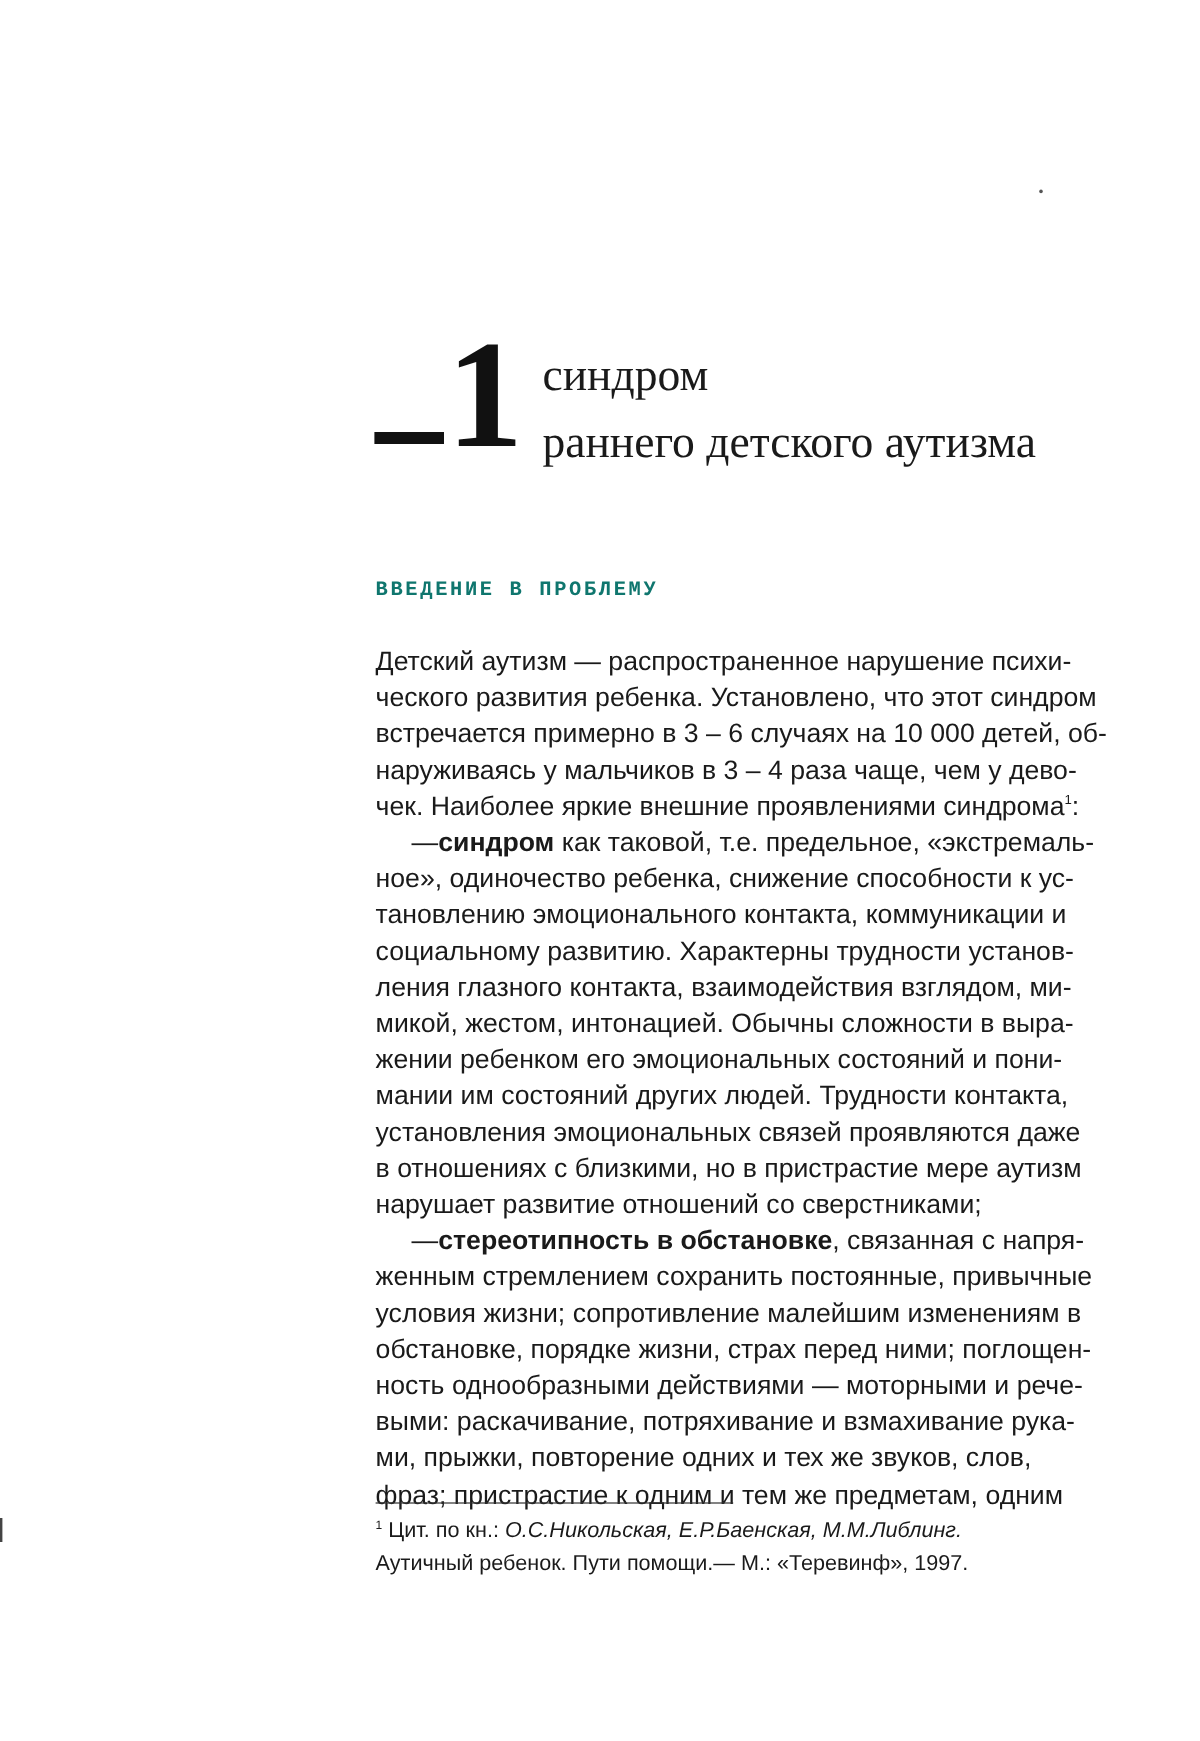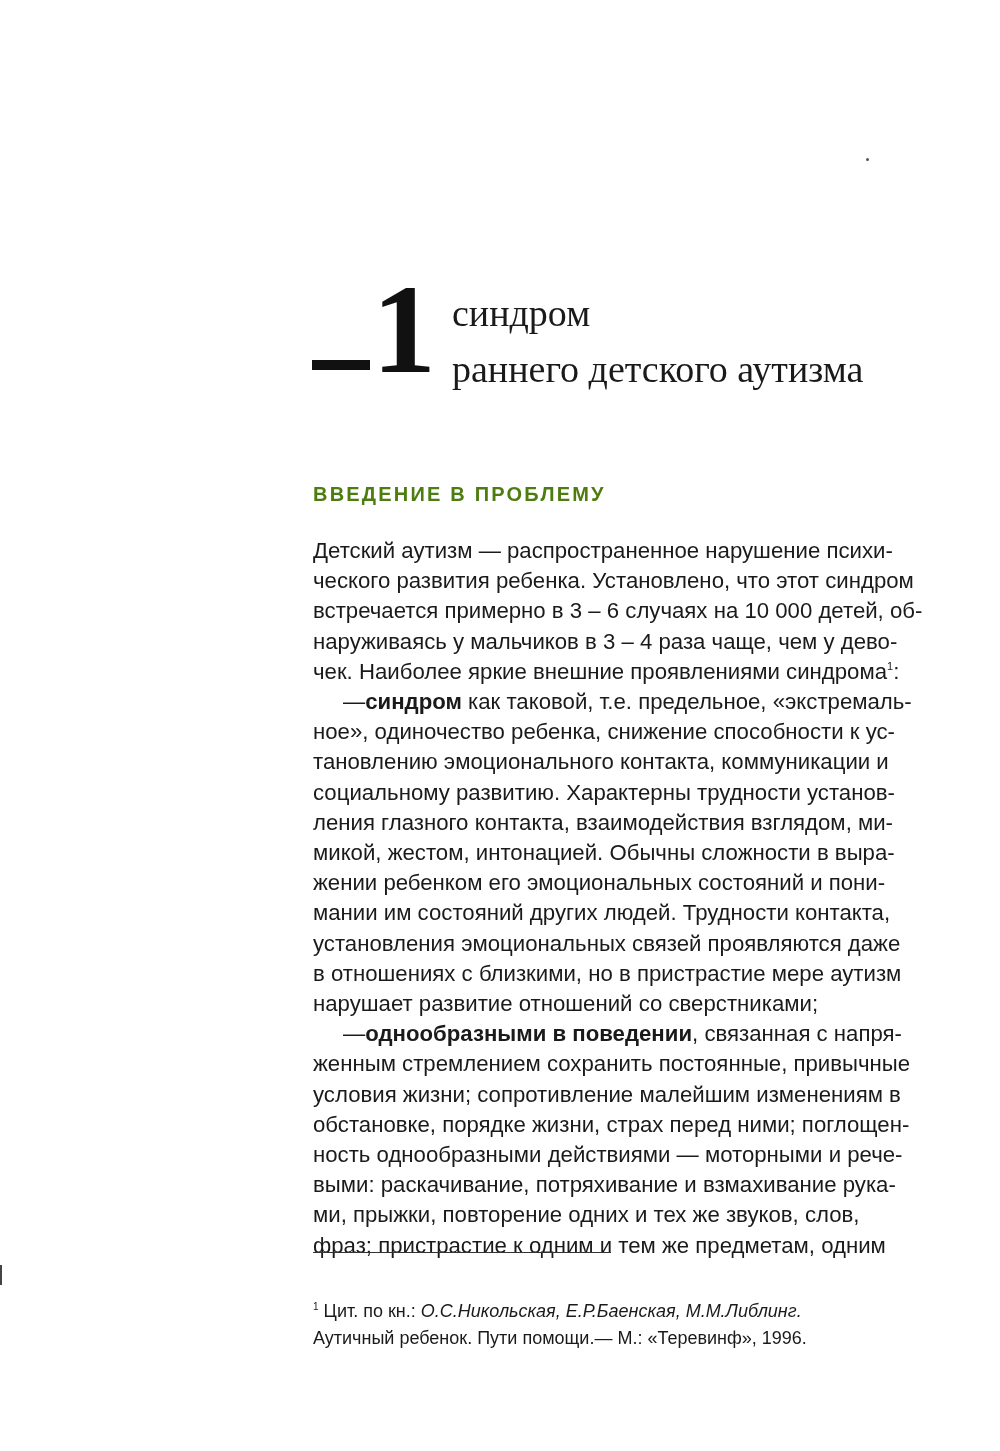--- a/index.html
+++ b/index.html
@@ -49,25 +49,25 @@
       font-family: "Liberation Serif", serif;
       font-size: 38px;
       line-height: 56px;
       color: #1a1a1a;
     }
     .chapter-title div { white-space: nowrap; }
     .section-heading {
       position: absolute;
       left: 313px;
       top: 483px;
-      font-family: Liberation Sans, sans-serif;
+      font-family: Liberation Mono, monospace;
       font-weight: bold;
-      font-size: 20px;
+      font-size: 17px;
       letter-spacing: 2.2px;
-      color: #4d7c0f;
+      color: #0f766e;
     }
     .body-text {
       position: absolute;
       left: 313px;
       top: 536px;
       width: 640px;
       font-family: "Liberation Sans", sans-serif;
       font-size: 22.2px;
       line-height: 30.2px;
       color: #1a1a1a;
@@ -86,21 +86,20 @@
     }
     .footnote {
       position: absolute;
       left: 313px;
       top: 1262px;
       width: 640px;
       font-family: "Liberation Sans", sans-serif;
       font-size: 18px;
       line-height: 27px;
       color: #1a1a1a;
-      margin-top: 36px;
     }
     .footnote .italic { font-style: italic; }
     .footnote sup { font-size: 10px; vertical-align: 7px; }
     .speck {
       position: absolute;
       width: 3px; height: 3px;
       background: #555;
       border-radius: 50%;
     }
     .edge-mark {
@@ -139,30 +138,30 @@
     <span class="line">тановлению эмоционального контакта, коммуникации и</span>
     <span class="line">социальному развитию. Характерны трудности установ-</span>
     <span class="line">ления глазного контакта, взаимодействия взглядом, ми-</span>
     <span class="line">микой, жестом, интонацией. Обычны сложности в выра-</span>
     <span class="line">жении ребенком его эмоциональных состояний и пони-</span>
     <span class="line">мании им состояний других людей. Трудности контакта,</span>
     <span class="line">установления эмоциональных связей проявляются даже</span>
     <span class="line">в отношениях с близкими, но в пристрастие мере аутизм</span>
     <span class="line">нарушает развитие отношений со сверстниками;</span>
 
-    <span class="line indent"><span>—</span><span class="bold">однообразными в поведении</span><span>, связанная с напря-</span></span>
+    <span class="line indent"><span>—</span><span class="bold">стереотипность в обстановке</span><span>, связанная с напря-</span></span>
     <span class="line">женным стремлением сохранить постоянные, привычные</span>
     <span class="line">условия жизни; сопротивление малейшим изменениям в</span>
     <span class="line">обстановке, порядке жизни, страх перед ними; поглощен-</span>
     <span class="line">ность однообразными действиями — моторными и рече-</span>
     <span class="line">выми: раскачивание, потряхивание и взмахивание рука-</span>
     <span class="line">ми, прыжки, повторение одних и тех же звуков, слов,</span>
     <span class="line">фраз; пристрастие к одним и тем же предметам, одним</span>
   </div>
 
   <div class="footnote-rule"></div>
 
   <div class="footnote">
     <span class="line"><sup>1</sup> <span>Цит. по кн.: </span><span class="italic">О.С.Никольская, Е.Р.Баенская, М.М.Либлинг.</span></span>
-    <span class="line">Аутичный ребенок. Пути помощи.— М.: «Теревинф», 1996.</span>
+    <span class="line">Аутичный ребенок. Пути помощи.— М.: «Теревинф», 1997.</span>
   </div>
 
 </div>
 
 </body></html>

